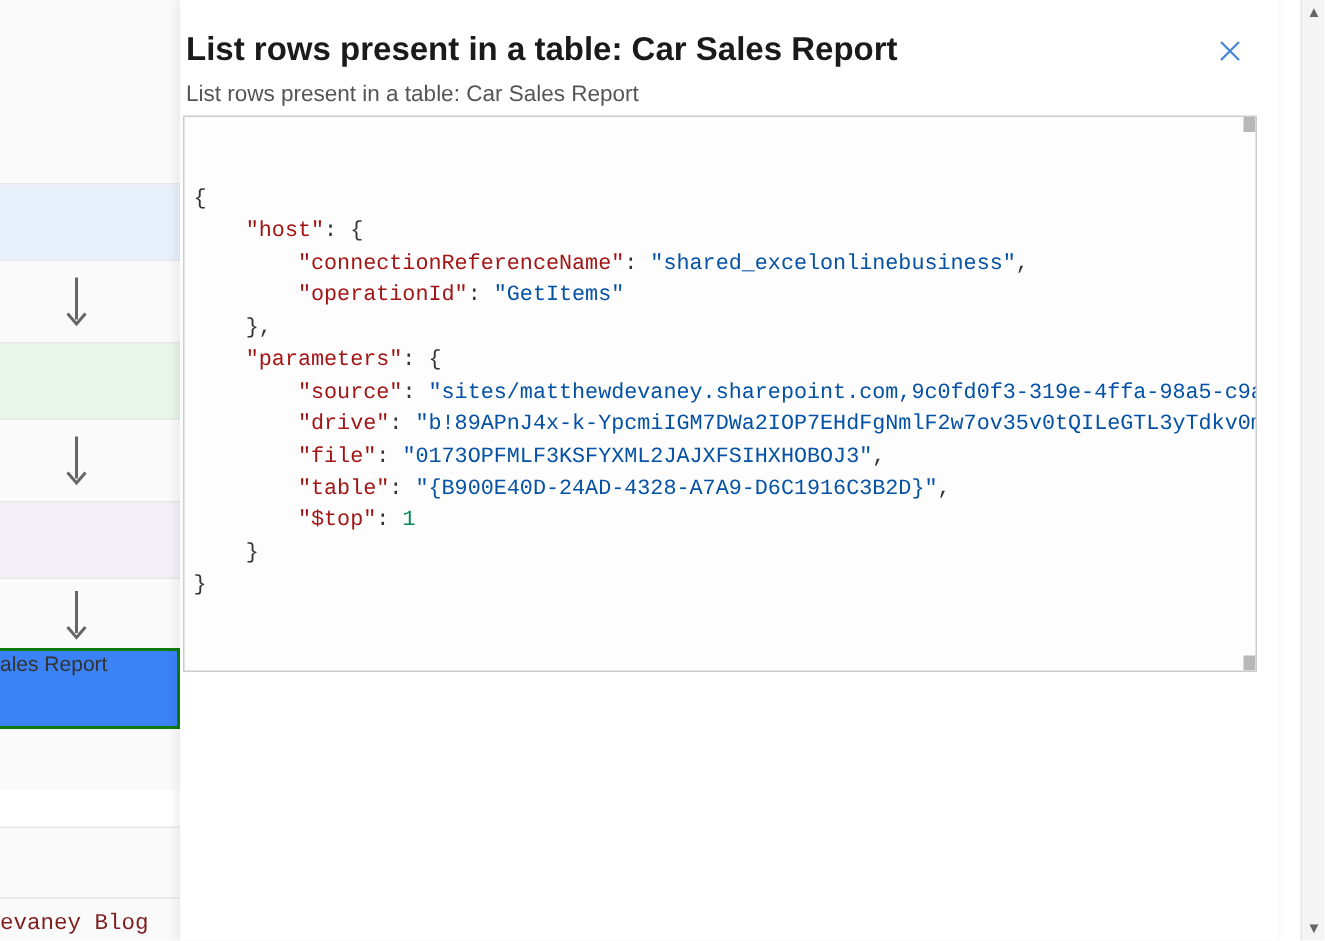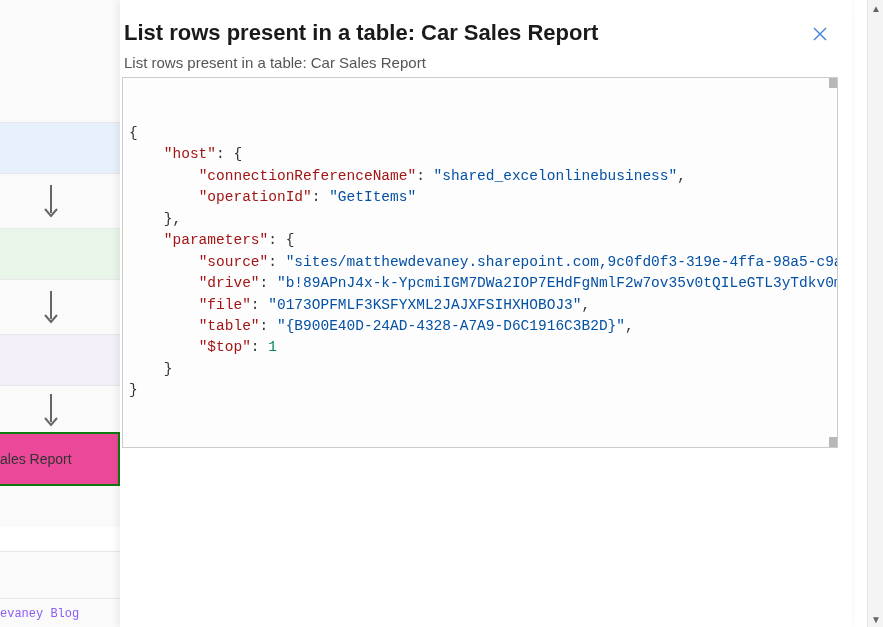--- a/index.html
+++ b/index.html
@@ -24,39 +24,39 @@
       left: 0;
       width: 120px;
       height: 52px;
       border-top: 1px solid #e8e8e8;
       border-bottom: 1px solid #e8e8e8;
     }
     .bg-blue { background: #e8f0fb; top: 122px; }
     .bg-green1 { background: #eaf5ea; top: 228px; }
     .bg-purple { background: #f3f0fa; top: 334px; }
     .bg-green-sel {
-      background: #ec4899;
+      background: #3b82f6;
       top: 432px;
       height: 54px;
       border-top: 2px solid #0f7b0f;
       border-bottom: 2px solid #0f7b0f;
       border-right: 2px solid #0f7b0f;
       display: flex;
-      align-items: center;
+      align-items: flex-start;
       justify-content: flex-start;
       padding-left: 0;
       font-size: 14px;
       color: #333;
     }
     .bg-gray1 { background: #ffffff; top: 527px; height: 25px; border-bottom: 1px solid #e8e8e8; border-top: none; }
     .bg-gray2 { background: #fafafa; top: 598px; height: 29px; border-top: 1px solid #e8e8e8; border-bottom: none; }
     .bg-bottom-text {
       font-family: "Courier New", monospace;
-      font-size: 12px;
-      color: #8b5cf6;
+      font-size: 15px;
+      color: #7f1d1d;
       padding-top: 8px;
     }
     .arrow {
       position: absolute;
       left: 42px;
       width: 18px;
       height: 36px;
       display: flex;
       align-items: center;
       justify-content: center;

